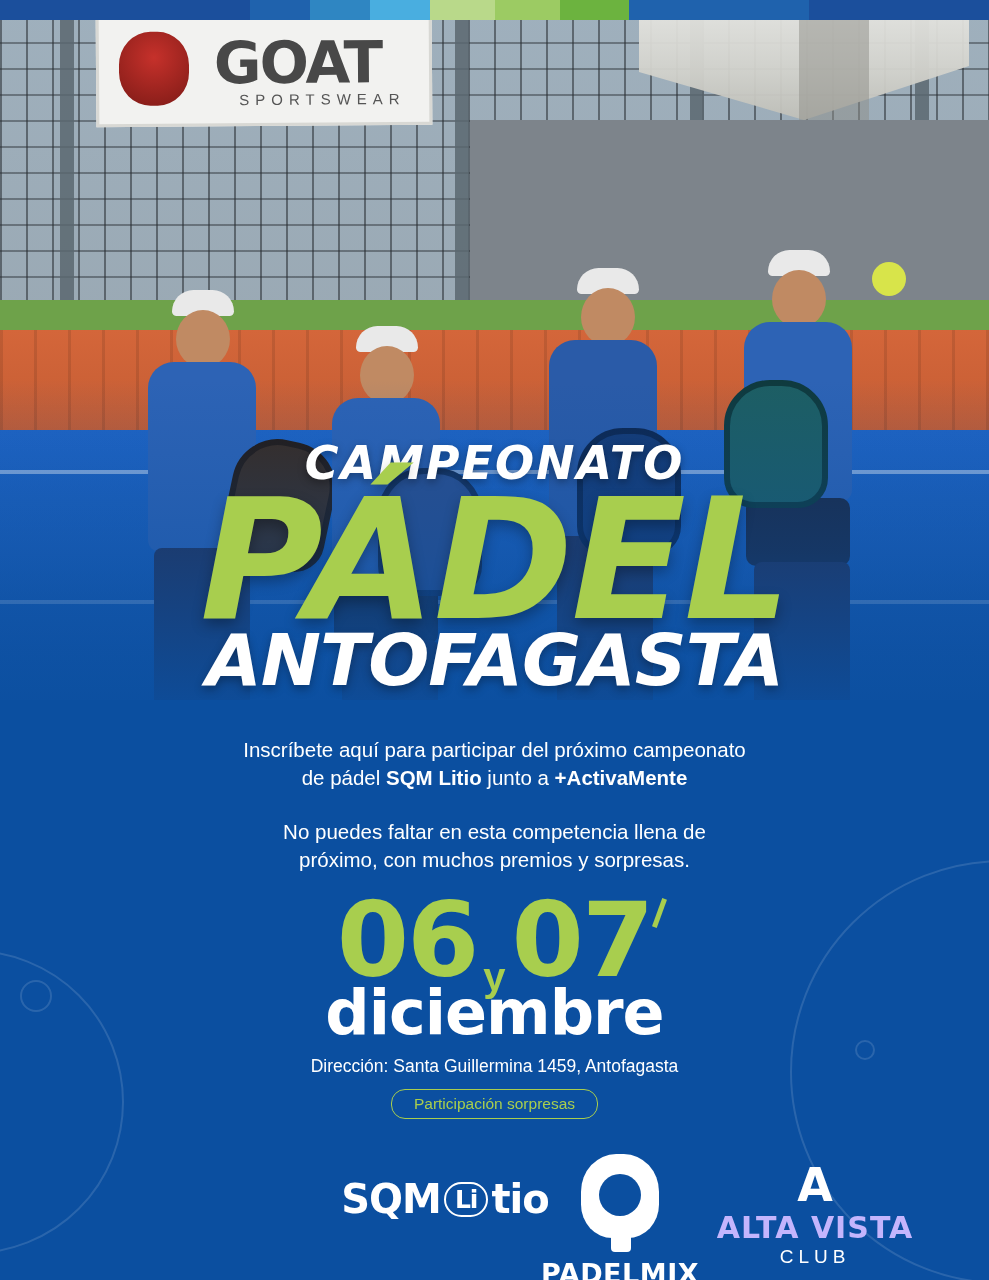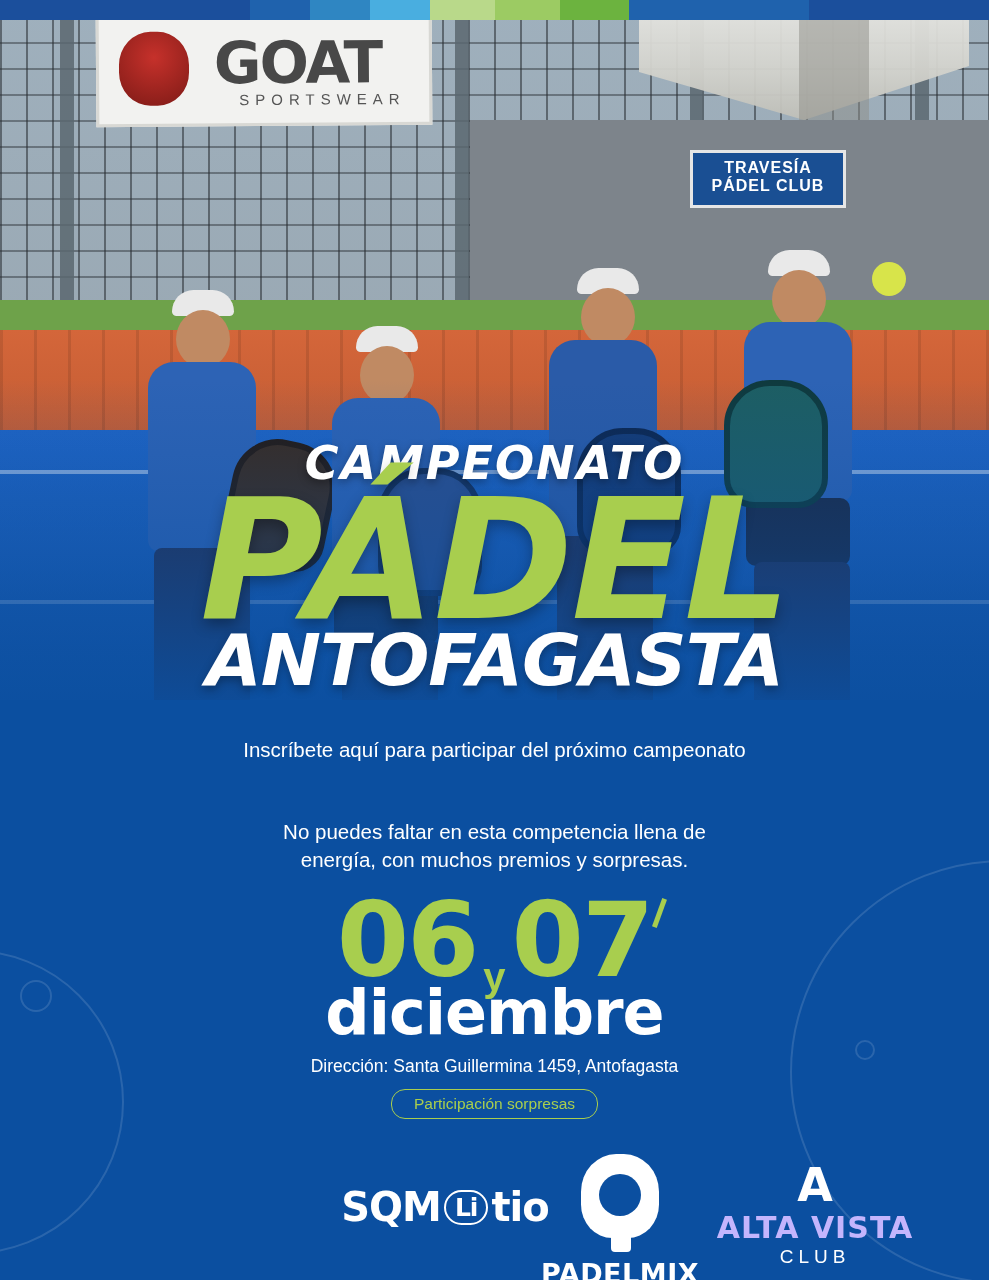--- a/index.html
+++ b/index.html
@@ -105,21 +105,21 @@
   .logos{position:absolute;left:0;top:1148px;width:989px;height:120px;z-index:25;}
   .logo{position:absolute;color:#fff;text-align:center;}
 
   .l-activa{left:110px;top:12px;width:210px;}
   .l-activa .l1{font-family:"DejaVu Sans", sans-serif;font-style:italic;font-weight:bold;
      font-size:40px;color:#fff;line-height:1;}
   .l-activa .l2{font-family:"DejaVu Sans", sans-serif;font-style:italic;font-weight:bold;
      font-size:40px;color:#a8ce4e;line-height:1;margin-top:-4px;}
   .l-activa .l3{font-size:9.5px;color:#cfe3f5;margin-top:6px;}
 
-  .l-sqm{left:330px;top:36px;width:230px;}
+  .l-sqm{left:330px;top:28px;width:230px;}
   .l-sqm .txt{font-family:"DejaVu Sans", sans-serif;font-weight:bold;font-size:40px;color:#fff;
      letter-spacing:-1px;}
   .l-sqm .li{display:inline-block;border:2.5px solid #fff;border-radius:20px;padding:1px 9px;
      font-size:25px;margin:0 3px;position:relative;top:-5px;}
 
   .l-padelmix{left:520px;top:6px;width:200px;}
   .pm-icon{width:78px;height:84px;margin:0 auto;background:#fff;border-radius:45% 45% 40% 40%;position:relative;}
   .pm-icon:before{content:"";position:absolute;left:18px;top:20px;width:42px;height:42px;border-radius:50%;
      background:#0b4fa0;}
   .pm-icon:after{content:"";position:absolute;left:30px;bottom:-14px;width:20px;height:26px;background:#fff;border-radius:4px;}
@@ -160,23 +160,20 @@
     <div class="umbrella"></div>
     <div class="tent"></div>
 
     <div class="banner">
       <div class="mask"></div>
       <div class="goat">GOAT</div>
       <div class="sub">SPORTSWEAR</div>
     </div>
 
     <div class="standwall"></div>
-    <div class="standsign">
-      <span>TRAVESÍA PÁDEL CLUB</span>
-    </div>
 
     <div class="greengrass"></div>
     <div class="orangewall"></div>
     <div class="court"></div>
     <div class="courtline"></div>
     <div class="courtline2"></div>
 
     <div class="player" style="left:120px;width:180px;height:480px;">
       <div class="p-cap" style="left:52px;top:10px"></div>
       <div class="p-head" style="left:56px;top:30px"></div>
@@ -223,25 +220,28 @@
   </div>
 
   <div class="titles">
     <div class="t-campeonato">CAMPEONATO</div>
     <div class="t-padel">PÁDEL</div>
     <div class="t-anto">ANTOFAGASTA</div>
   </div>
 
   <div class="para p1">
     <p>Inscríbete aquí para participar del próximo campeonato</p>
+    <p>
+      <span>de pádel </span><span class="b">SQM Litio</span><span> junto a </span><span class="b">+ActivaMente</span>
+    </p>
   </div>
 
   <div class="para p2">
     <p>No puedes faltar en esta competencia llena de</p>
-    <p>energía, con muchos premios y sorpresas.</p>
+    <p>próximo, con muchos premios y sorpresas.</p>
   </div>
 
   <div class="dates">
     <div style="position:relative;display:inline-block;">
       <div class="slash"></div>
       <span class="bigdate">06</span><span class="ydate">y</span><span class="bigdate">07</span>
       <div class="month">diciembre</div>
     </div>
     <div class="addr">Dirección: Santa Guillermina 1459, Antofagasta</div>
     <div><span class="badge">Participación sorpresas</span></div>

